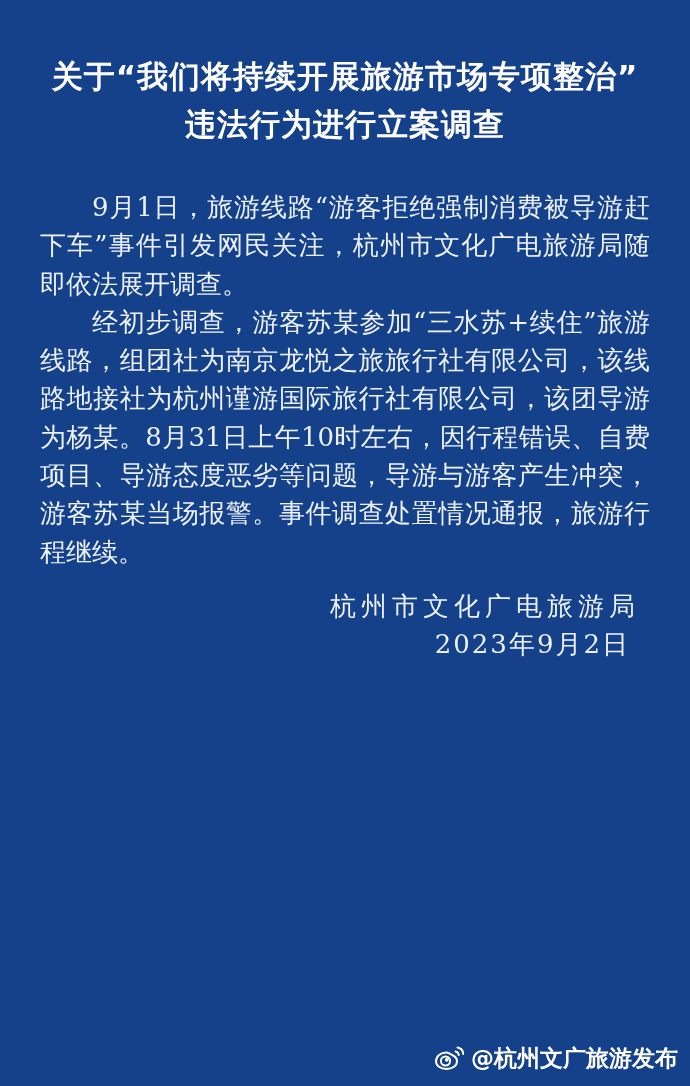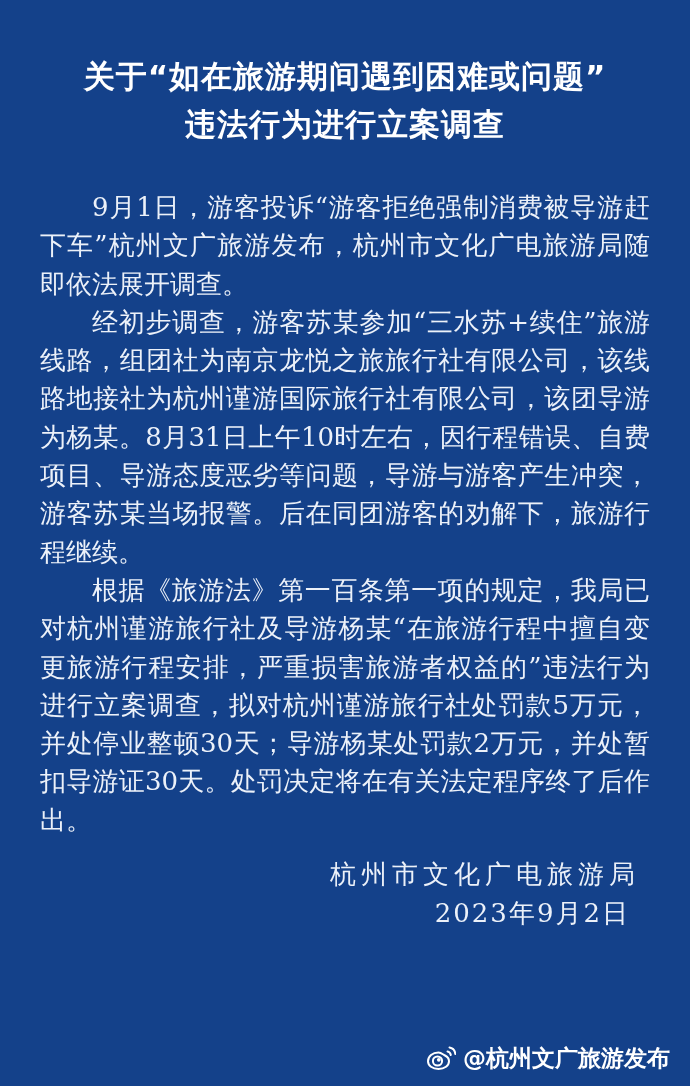--- a/index.html
+++ b/index.html
@@ -50,21 +50,21 @@
     padding-right: 50px;
     letter-spacing: 5px;
   }
   .signature-date {
     text-align: right;
     padding-right: 60px;
     letter-spacing: 2px;
   }
   .watermark {
     position: absolute;
-    right: 20px;
+    right: 12px;
     bottom: 12px;
     display: flex;
     align-items: center;
     gap: 7px;
     color: #FFFFFF;
     font-family: "DejaVu Sans", "Liberation Sans", sans-serif;
     font-weight: bold;
     font-size: 23px;
   }
   .weibo-icon {
@@ -72,28 +72,27 @@
     width: 30px;
     height: 27px;
   }
 </style>
 </head>
 <body>
 
 <div class="page">
 
   <div class="title-block">
-    <div>关于“如在旅游期间遇到困难或问题”</div>
+    <div>关于“我们将持续开展旅游市场专项整治”</div>
     <div>违法行为进行立案调查</div>
   </div>
 
   <div class="content">
-    <p>9月1日，游客投诉“游客拒绝强制消费被导游赶下车”杭州文广旅游发布，杭州市文化广电旅游局随即依法展开调查。</p>
-    <p>经初步调查，游客苏某参加“三水苏+续住”旅游线路，组团社为南京龙悦之旅旅行社有限公司，该线路地接社为杭州谨游国际旅行社有限公司，该团导游为杨某。8月31日上午10时左右，因行程错误、自费项目、导游态度恶劣等问题，导游与游客产生冲突，游客苏某当场报警。后在同团游客的劝解下，旅游行程继续。</p>
-    <p>根据《旅游法》第一百条第一项的规定，我局已对杭州谨游旅行社及导游杨某“在旅游行程中擅自变更旅游行程安排，严重损害旅游者权益的”违法行为进行立案调查，拟对杭州谨游旅行社处罚款5万元，并处停业整顿30天；导游杨某处罚款2万元，并处暂扣导游证30天。处罚决定将在有关法定程序终了后作出。</p>
+    <p>9月1日，旅游线路“游客拒绝强制消费被导游赶下车”事件引发网民关注，杭州市文化广电旅游局随即依法展开调查。</p>
+    <p>经初步调查，游客苏某参加“三水苏+续住”旅游线路，组团社为南京龙悦之旅旅行社有限公司，该线路地接社为杭州谨游国际旅行社有限公司，该团导游为杨某。8月31日上午10时左右，因行程错误、自费项目、导游态度恶劣等问题，导游与游客产生冲突，游客苏某当场报警。事件调查处置情况通报，旅游行程继续。</p>
   </div>
 
   <div class="signature-block">
     <div class="signature-org">杭州市文化广电旅游局</div>
     <div class="signature-date">2023年9月2日</div>
   </div>
 
   <div class="watermark">
     <span class="weibo-icon">
       <svg width="30" height="27" viewBox="0 0 30 27">

